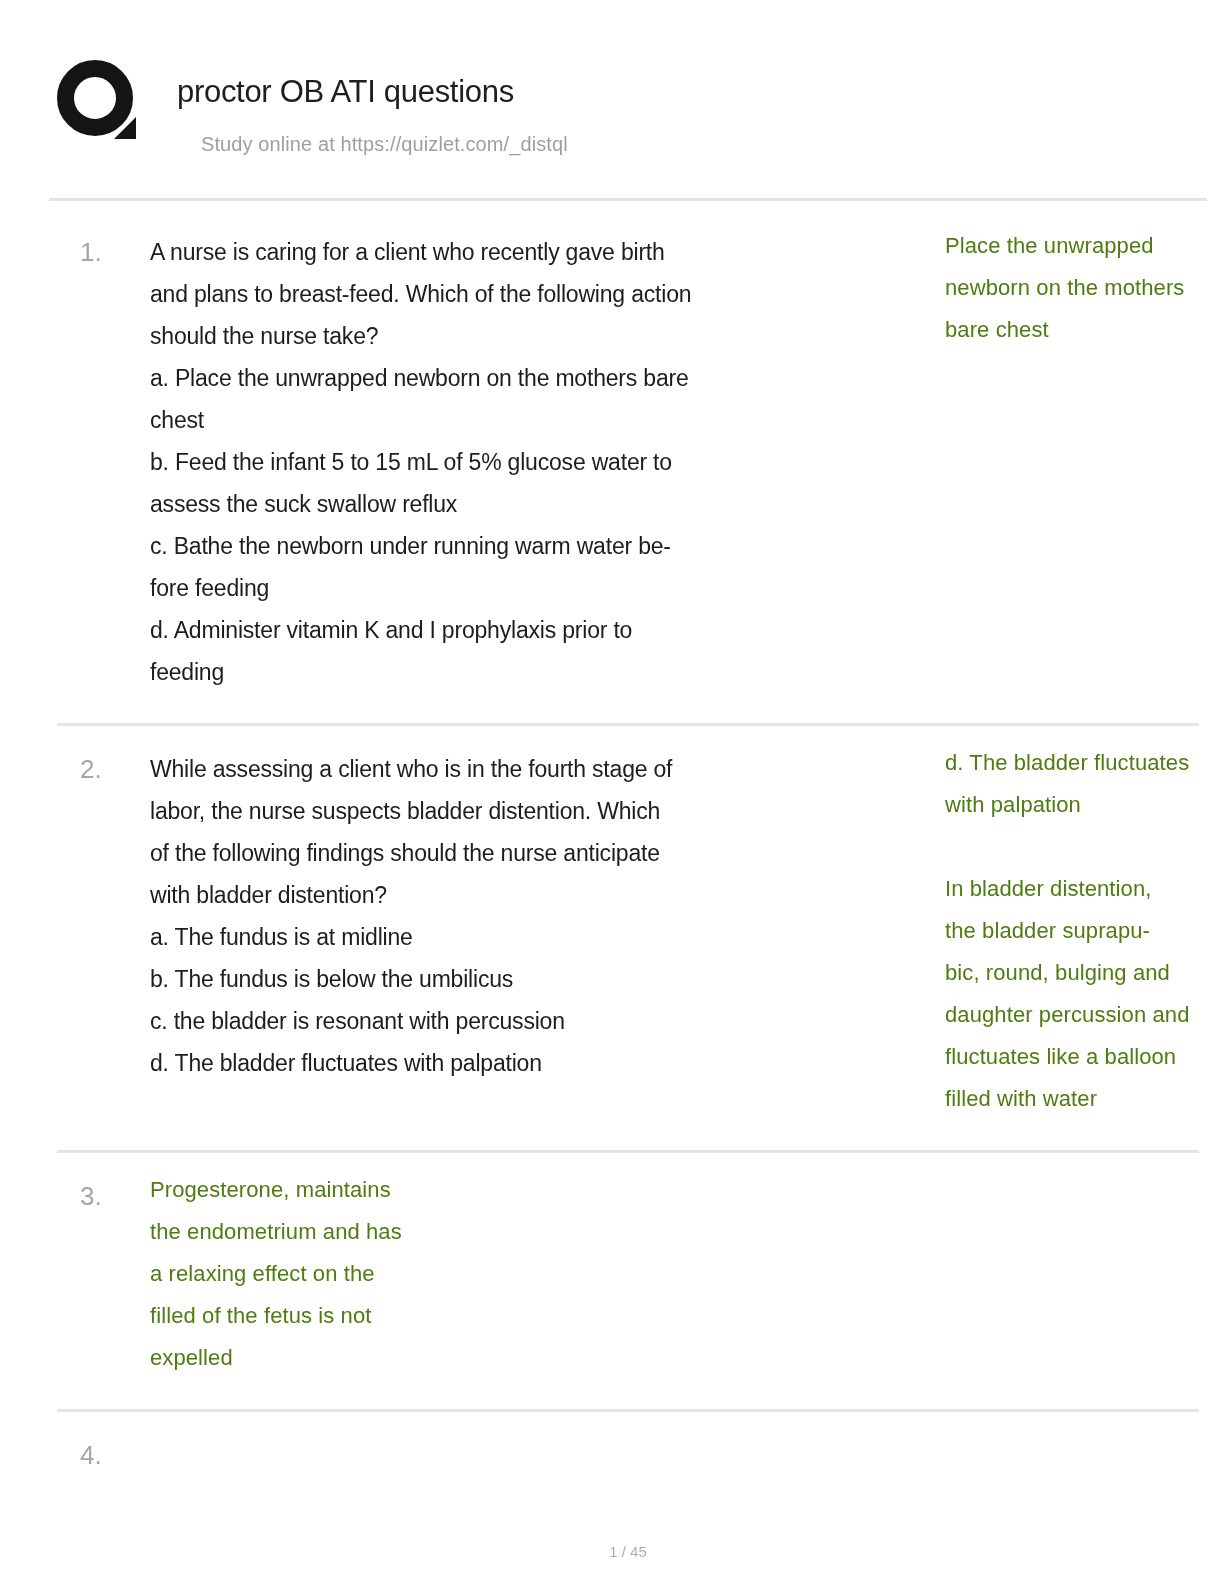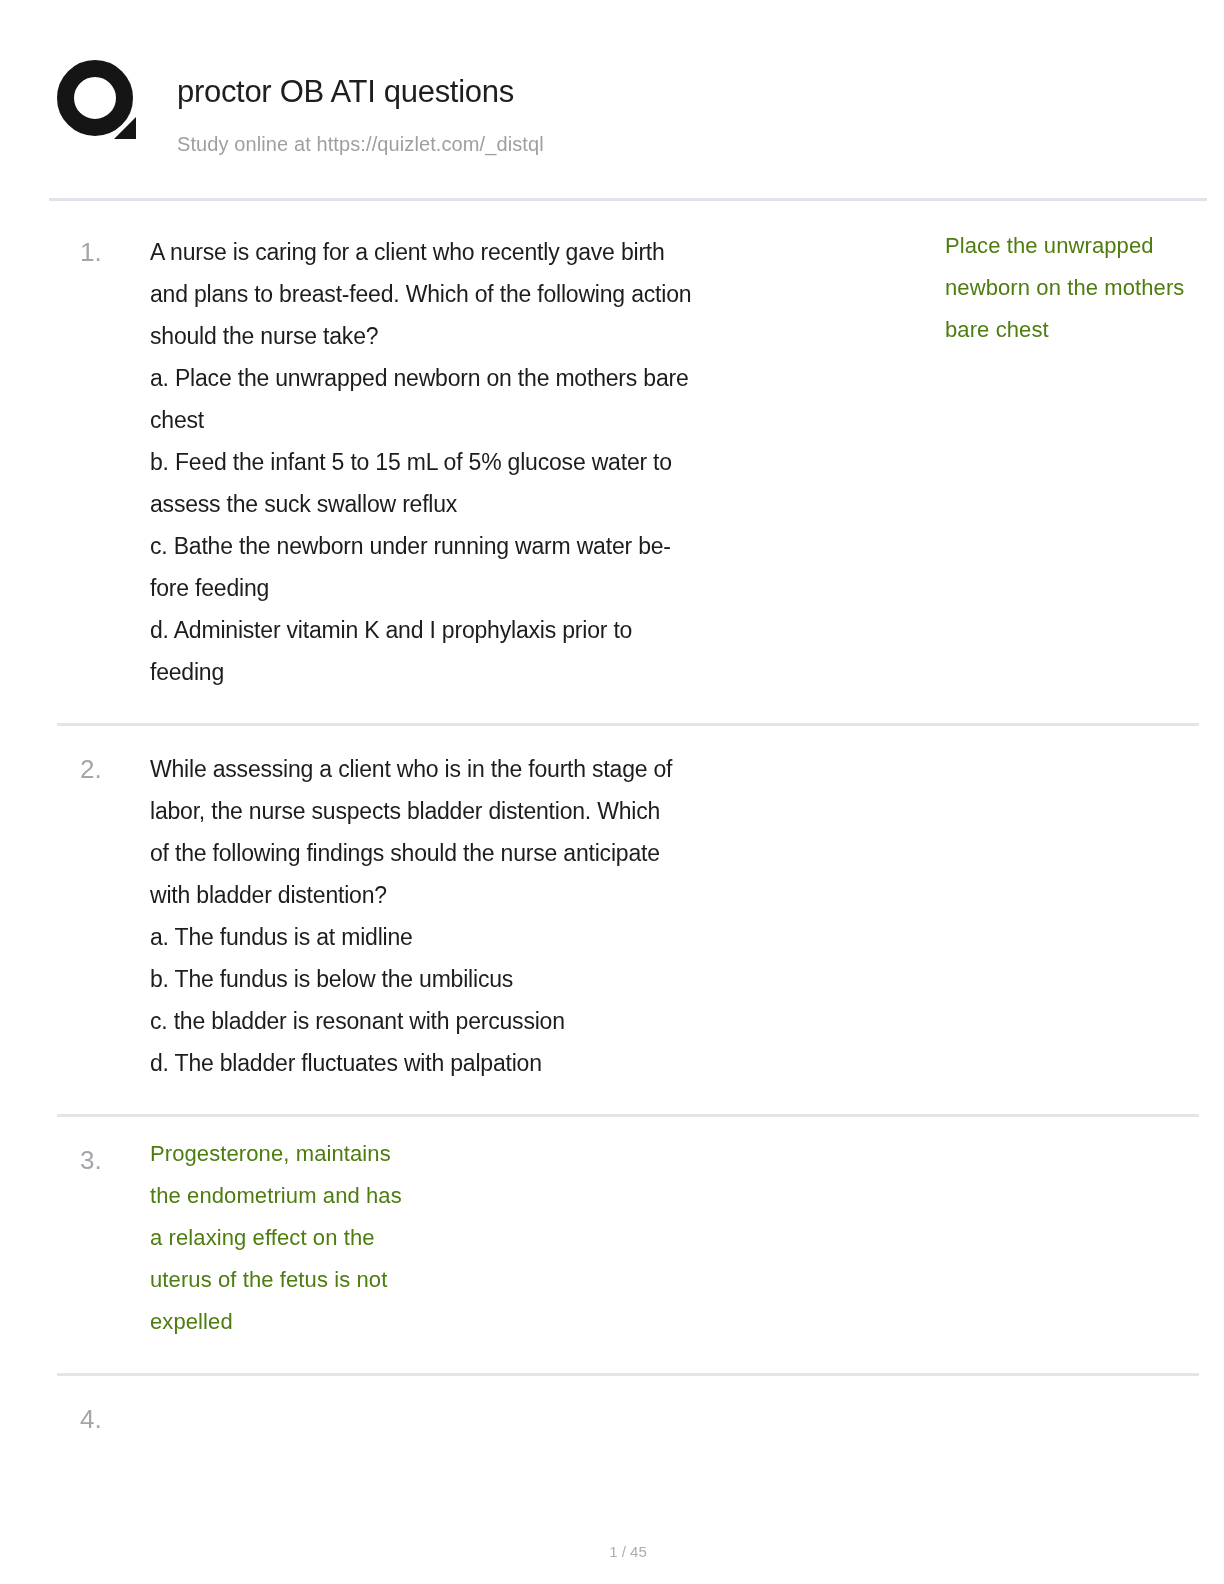--- a/index.html
+++ b/index.html
@@ -51,20 +51,21 @@
     color: #1e1e1e;
     letter-spacing: -0.3px;
     line-height: 40px;
   }
   .subtitle {
     margin-top: 5px;
     font-size: 20px;
     color: #9d9fa3;
     font-weight: 300;
     letter-spacing: 0.1px;
+    margin-left: 24px;
   }
   .header-rule {
     margin: 10px 25px 0 25px;
     border-bottom: 3px solid #e1e3e8;
   }
 
   
   .qrow {
     display: grid;
     grid-template-columns: 70px 795px 1fr;
@@ -148,28 +149,37 @@
     <div class="qrow ruled">
       <div class="qnum">2.</div>
       <div class="qtext">While assessing a client who is in the fourth stage of
 labor, the nurse suspects bladder distention. Which
 of the following findings should the nurse anticipate
 with bladder distention?
 a. The fundus is at midline
 b. The fundus is below the umbilicus
 c. the bladder is resonant with percussion
 d. The bladder fluctuates with palpation</div>
+      <div class="atext">d. The bladder fluctuates
+with palpation
+
+In bladder distention,
+the bladder suprapu-
+bic, round, bulging and
+daughter percussion and
+fluctuates like a balloon
+filled with water</div>
     </div>
 
     <div class="qrow ruled">
       <div class="qnum">3.</div>
       <div class="atext">Progesterone, maintains
 the endometrium and has
 a relaxing effect on the
-uterus of the fetus is not
+filled of the fetus is not
 expelled</div>
     </div>
 
     <div class="qrow">
       <div class="qnum">4.</div>
       <div class="qtext"></div>
       <div class="atext"></div>
     </div>
 
   </div>

